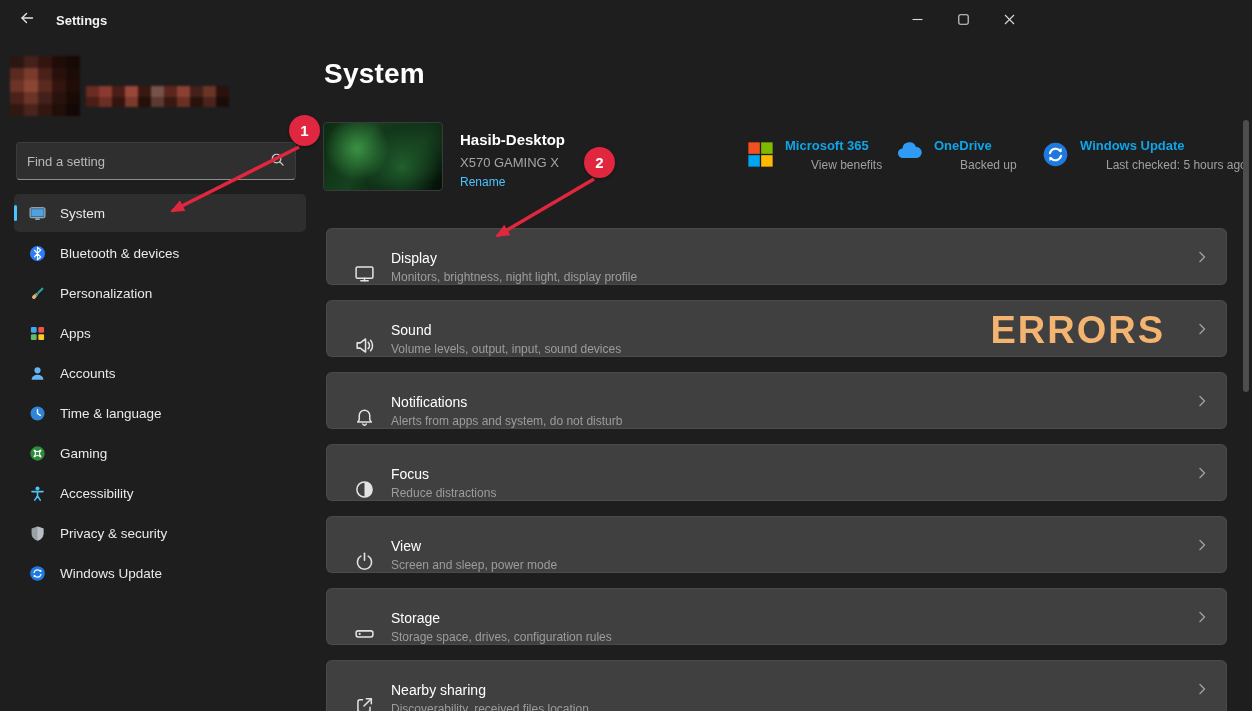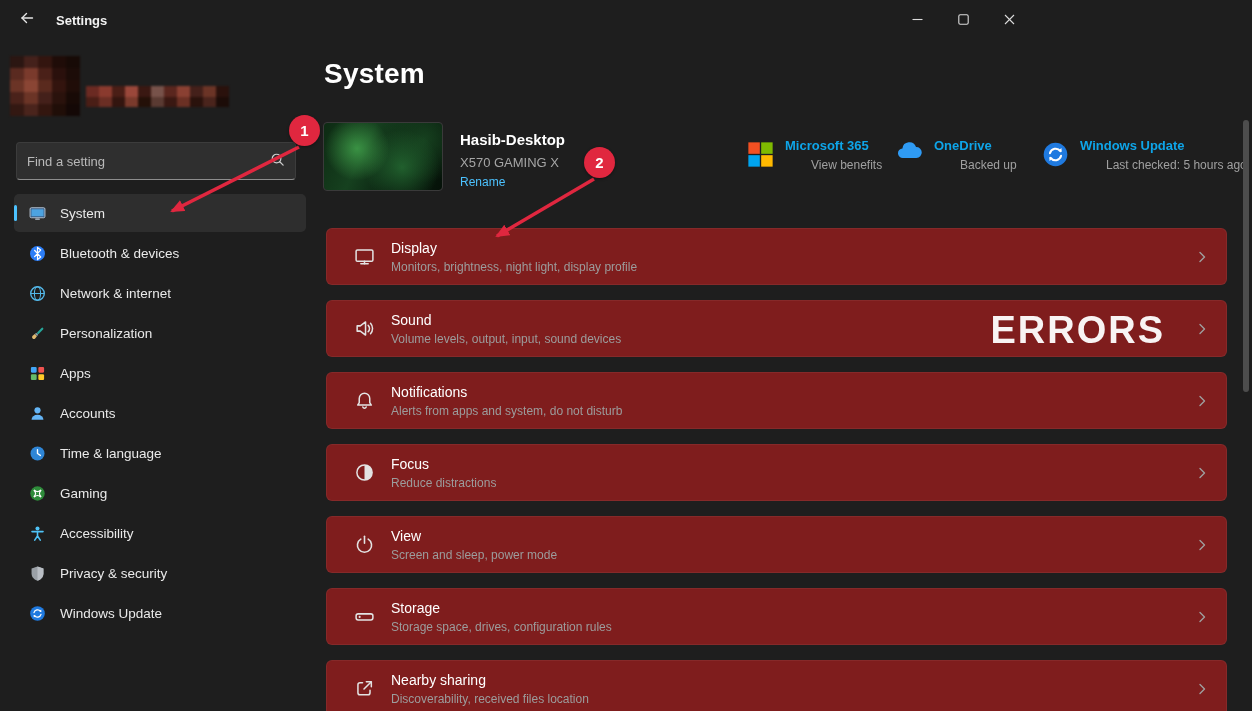--- a/index.html
+++ b/index.html
@@ -53,33 +53,33 @@
   .device-rename{ position:absolute; left:460px; top:175px; font-size:12px; color:#4cc2ff; cursor:pointer; }
   .status-card { position:absolute; top:138px; display:flex; gap:11px; cursor:pointer; }
   .status-card .sc-icon { width:27px; height:27px; margin-top:3px; }
   .sc-title { font-size:13px; font-weight:700; color:#0ea5e9; }
   .sc-sub   { font-size:12px; color:#a0a0a0; margin-top:5px;margin-left:26px; }
   .sc-ms { left:747px; } .sc-od { left:896px; } .sc-wu { left:1042px; }
   
   .rows { position:absolute; left:326px; top:228px; width:901px; }
   .srow {
     position:relative; height:57px; margin-bottom:15px;
-    background:#7f1d1d; border:1px solid rgba(255,255,255,0.055); border-radius:6px;
-    display:flex; align-items:center; cursor:pointer;
+    background:#404040; border:1px solid rgba(255,255,255,0.055); border-radius:6px;
+    display:flex; align-items:flex-end; cursor:pointer;
   }
   .srow .ricon { width:22px; height:22px; margin-left:26px; display:flex; align-items:center; justify-content:center; }
   .srow .rtext { margin-left:16px; display:flex; flex-direction:column; gap:4px; }
   .rtitle { font-size:14px; color:#ffffff; }
   .rsub   { font-size:12px; color:#9c9c9c; }
   .chev { position:absolute; right:16px; top:20px; }
   
   .watermark { position:absolute; left:955px; top:310px; width:210px; text-align:right; z-index:3; pointer-events:none;
     font-weight:800; font-size:38px; line-height:40px; letter-spacing:2px; font-family:"Liberation Sans",sans-serif; }
   .wm-gray  { color:#53585c; opacity:.92; }
-  .wm-green { color:#ffffff; opacity:.95; }
+  .wm-green { color:#fdba74; opacity:.95; }
   
   .scroll-thumb { position:absolute; left:1243px; top:120px; width:6px; height:272px; background:#4d4d4d; border-radius:3px; z-index:4; cursor:pointer; }
   
   .overlay { position:absolute; left:0; top:0; width:1252px; height:711px; z-index:6; pointer-events:none; }
   .badge {
     position:absolute; width:31px; height:31px; border-radius:50%;
     background:#e0273f; color:#fff; font-size:15px; font-weight:700;
     display:flex; align-items:center; justify-content:center; z-index:7; pointer-events:none;
     box-shadow:0 1px 3px rgba(0,0,0,.4);
   }
@@ -208,30 +208,20 @@
     <div class="nav-item">
       <span class="nicon">
         <svg width="17" height="17" viewBox="0 0 16 16">
             <circle cx="8" cy="8" r="7" fill="#2c7ef8"></circle>
             <path d="M5 4.7 L11 11.3 L8 13.8 V2.2 L11 4.7 L5 11.3" fill="none" stroke="#ffffff" stroke-width="1.1" stroke-linejoin="round"></path>
           </svg>
       </span>
       <span>Bluetooth &amp; devices</span>
     </div>
 
-    <div class="nav-item">
-      <span class="nicon">
-        <svg width="17" height="17" viewBox="0 0 16 16">
-            <circle cx="8" cy="8" r="6.4" fill="none" stroke="#53b7e8" stroke-width="1.3"></circle>
-            <ellipse cx="8" cy="8" rx="2.9" ry="6.4" fill="none" stroke="#53b7e8" stroke-width="1"></ellipse>
-            <line x1="1.7" y1="8" x2="14.3" y2="8" stroke="#53b7e8" stroke-width="1"></line>
-          </svg>
-      </span>
-      <span>Network &amp; internet</span>
-    </div>
 
     <div class="nav-item">
       <span class="nicon">
         <svg width="17" height="17" viewBox="0 0 16 16">
             <g transform="rotate(45 8 8)">
               <rect x="7" y="0.6" width="2" height="7.6" rx="1" fill="#26a69a"></rect>
               <rect x="6.6" y="8.4" width="2.8" height="1.6" fill="#90a4ae"></rect>
               <path d="M6.6 10.2 h2.8 l0.3 2.6 a1.7 1.7 0 0 1 -3.4 0 z" fill="#e0b96f"></path>
             </g>
           </svg>

